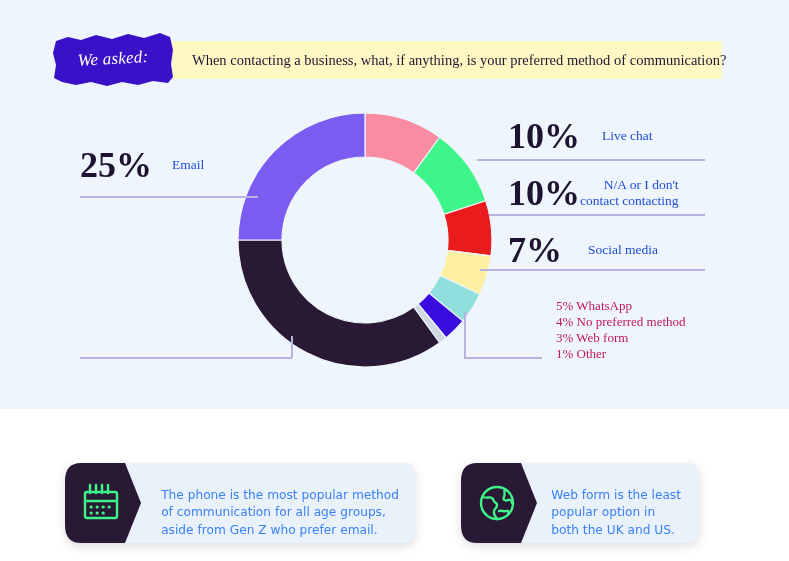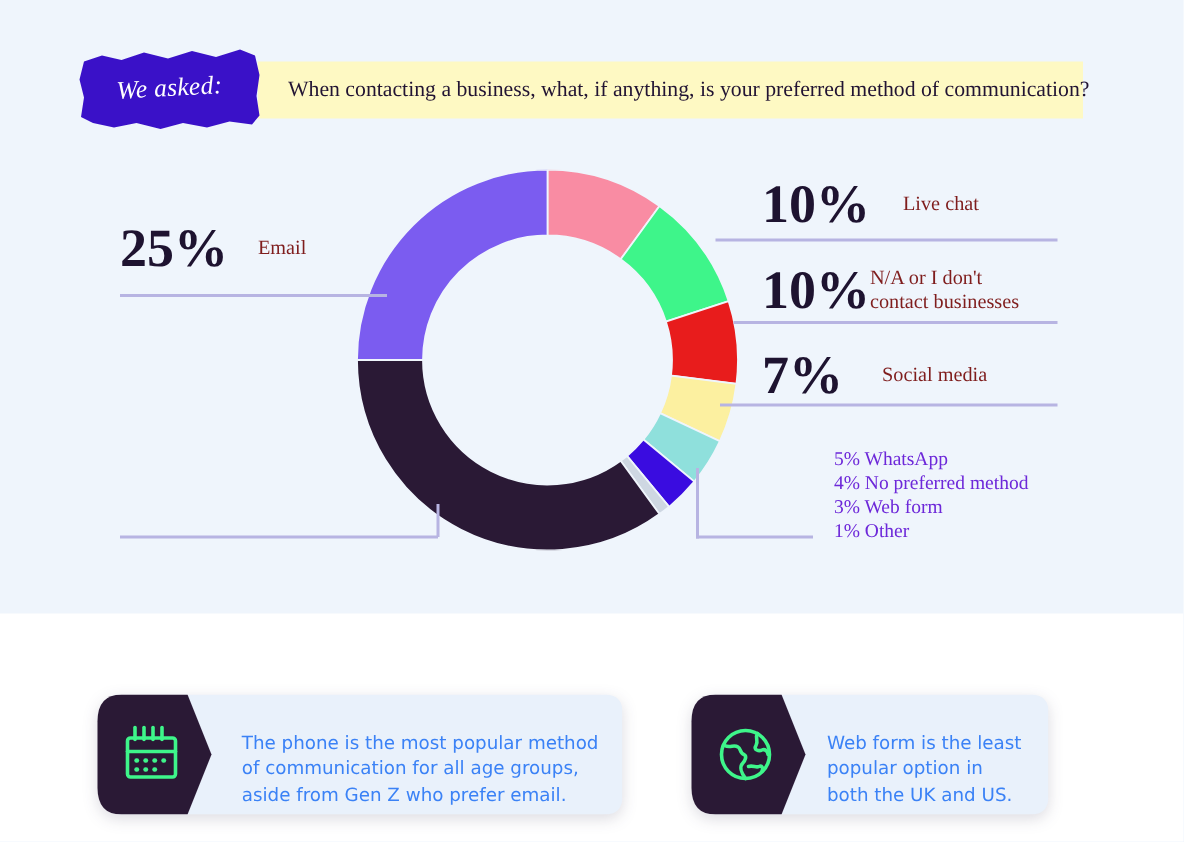--- a/index.html
+++ b/index.html
@@ -43,39 +43,39 @@
   .lead-h{height:1.6px;}
   .lead-v{width:1.6px;}
   .pct{
     font-family:"Liberation Serif",serif;
     font-weight:bold;color:#1E1330;
     line-height:1;
   }
   .pct-lg{font-size:36px;}
   .cat{
     font-family:"Liberation Serif",serif;
-    font-size:13.5px;color:#7f1d1d;line-height:1.18;
+    font-size:13.5px;color:#1d4ed8;line-height:1.18;text-align:right;
   }
   .lblrow{position:absolute;display:flex;align-items:center;}
   
   #lbl-email{left:80px;top:147px;}
   #lbl-email .cat{margin-left:20px;}
   #lbl-call{left:80px;top:307px;}
   #lbl-call .cat{margin-left:22px;}
   
   #lbl-livechat{left:508px;top:118px;}
   #lbl-livechat .cat{margin-left:22px;}
   #lbl-na{left:508px;top:175px;}
   #lbl-na .cat{}
   #lbl-social{left:508px;top:232px;}
   #lbl-social .cat{margin-left:26px;}
   
   #minor-list{
     position:absolute;left:556px;top:298px;width:175px;
-    font-family:"Liberation Serif",serif;font-size:13px;color:#6d28d9;
+    font-family:"Liberation Serif",serif;font-size:13px;color:#be185d;
     line-height:1.22;
   }
   #minor-list div{white-space:nowrap;}
   
   .callout{
     position:absolute;height:80px;
     filter:drop-shadow(0 3px 5px rgba(40,30,70,.16));
   }
   .callout-bg{position:absolute;left:0;top:0;width:100%;height:100%;}
   .callout-icon{
@@ -158,21 +158,21 @@
 
   <div class="lblrow" id="lbl-livechat">
     <span class="pct pct-lg">10%</span>
     <span class="cat">Live chat</span>
   </div>
 
   <div class="lblrow" id="lbl-na">
     <span class="pct pct-lg">10%</span>
     <span class="cat">
       <span>N/A or I don't</span><br>
-      <span>contact businesses</span>
+      <span>contact contacting</span>
     </span>
   </div>
 
   <div class="lblrow" id="lbl-social">
     <span class="pct pct-lg">7%</span>
     <span class="cat">Social media</span>
   </div>
 
   <div id="minor-list">
     <div>5% WhatsApp</div>

